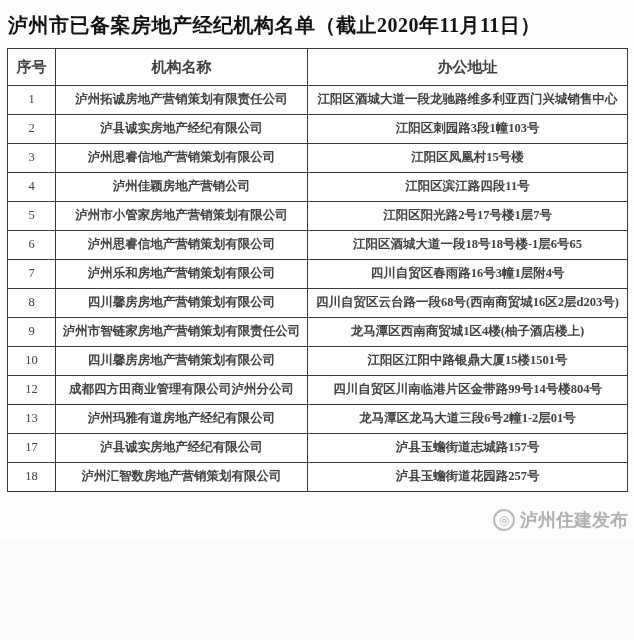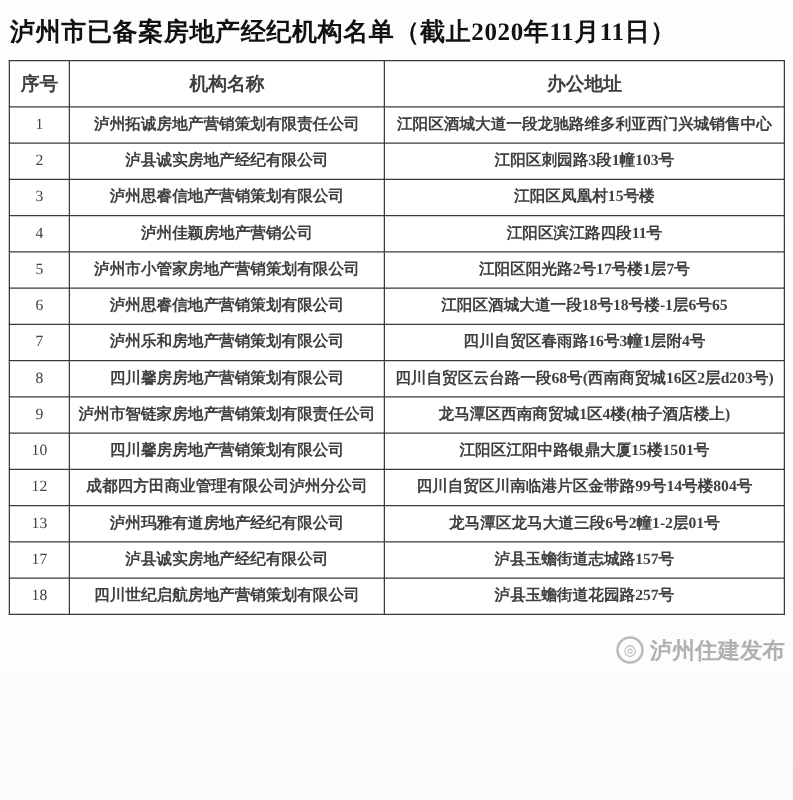--- a/index.html
+++ b/index.html
@@ -165,21 +165,21 @@
           <td class="name-cell">泸州玛雅有道房地产经纪有限公司</td>
           <td class="addr-cell">龙马潭区龙马大道三段6号2幢1-2层01号</td>
         </tr>
         <tr>
           <td class="no-cell">17</td>
           <td class="name-cell">泸县诚实房地产经纪有限公司</td>
           <td class="addr-cell">泸县玉蟾街道志城路157号</td>
         </tr>
         <tr>
           <td class="no-cell">18</td>
-          <td class="name-cell">四川世纪启航房地产营销策划有限公司</td>
+          <td class="name-cell">泸州汇智数房地产营销策划有限公司</td>
           <td class="addr-cell">泸县玉蟾街道花园路257号</td>
         </tr>
       </tbody>
   </table>
 
   <div class="watermark">
     <span class="wm-logo">◎</span>
     <span>泸州住建发布</span>
   </div>
 

